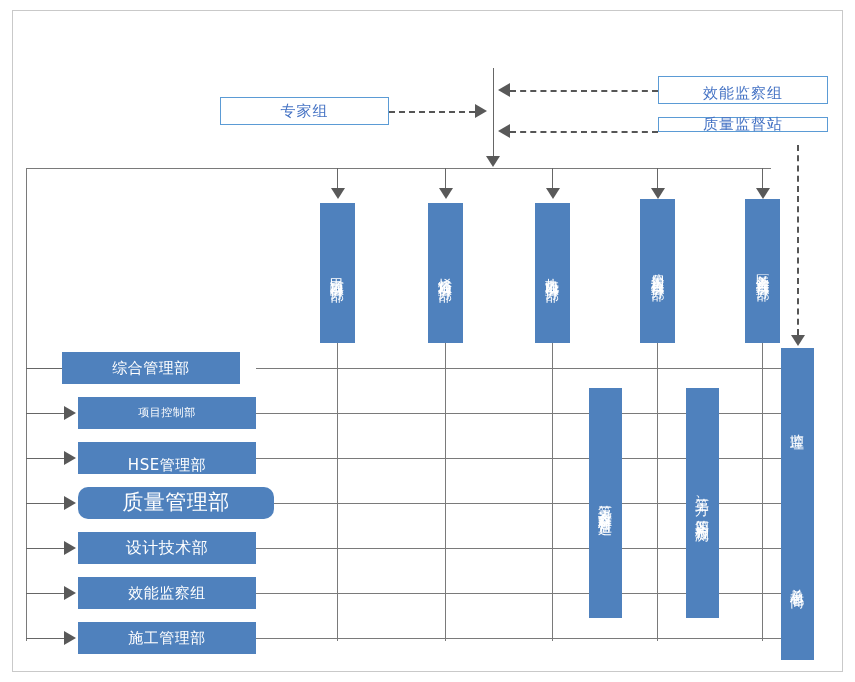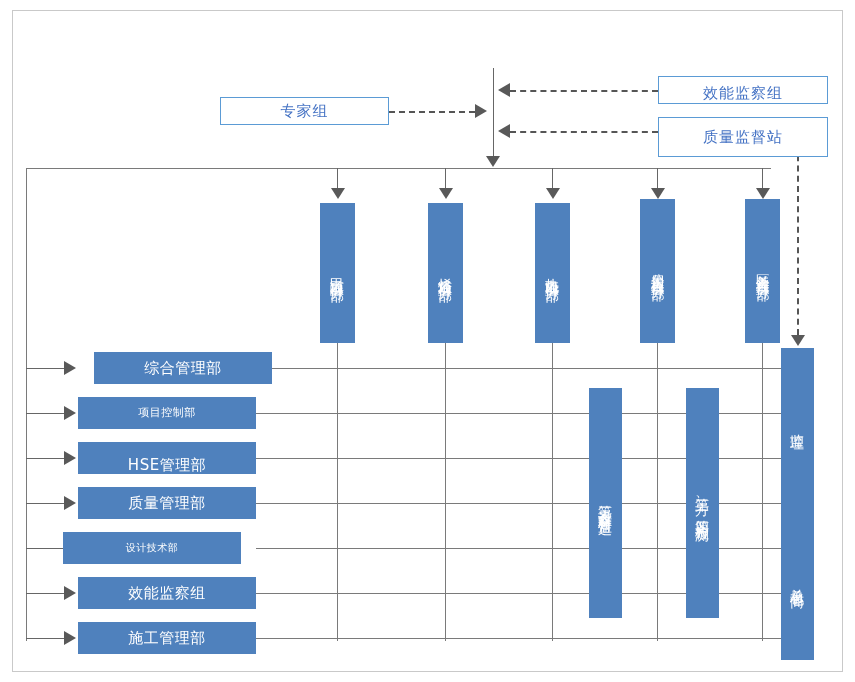--- a/index.html
+++ b/index.html
@@ -90,21 +90,21 @@
   </div>
   <div class="ln-h-d" style="left:389px;top:111px;width:86px;"></div>
   <div class="ar ar-right" style="left:475px;top:104px;"></div>
 
   <div class="node-outline" style="left:658px;top:76px;width:170px;height:28px;align-items:flex-end;">
     <span>效能监察组</span>
   </div>
   <div class="ln-h-d" style="left:510px;top:90px;width:148px;"></div>
   <div class="ar ar-left" style="left:498px;top:83px;"></div>
 
-  <div class="node-outline" style="left:658px;top:117px;width:170px;height:40px;">
+  <div class="node-outline" style="left:658px;top:117px;width:170px;height:15px;">
     <span>质量监督站</span>
   </div>
   <div class="ln-h-d" style="left:510px;top:131px;width:148px;"></div>
   <div class="ar ar-left" style="left:498px;top:124px;"></div>
 
   <div class="ln-v-d" style="left:797px;top:145px;height:190px;"></div>
   <div class="ar ar-down" style="left:791px;top:335px;"></div>
 
   <div class="frame-line" style="left:26px;top:168px;width:745px;"></div>
 
@@ -140,49 +140,49 @@
 
   <div class="ln-v" style="left:762px;top:168px;height:20px;"></div>
   <div class="ar ar-down" style="left:756px;top:188px;"></div>
   <div class="node vert" style="left:745px;top:199px;width:35px;height:144px;font-size:13.5px;">
     <span>区外工程项目分部</span>
   </div>
   <div class="frame-vline" style="left:762px;top:343px;height:298px;"></div>
 
   <div class="ln-h" style="left:26px;top:368px;width:40px;"></div>
   <div class="ar ar-right" style="left:64px;top:361px;"></div>
-  <div class="node" style="left:94px;top:352px;width:178px;height:32px;font-size:15px;">
+  <div class="node" style="left:62px;top:352px;width:178px;height:32px;font-size:15px;">
     <span>综合管理部</span>
   </div>
   <div class="frame-line" style="left:256px;top:368px;width:541px;"></div>
 
   <div class="ln-h" style="left:26px;top:413px;width:40px;"></div>
   <div class="ar ar-right" style="left:64px;top:406px;"></div>
   <div class="node" style="left:78px;top:397px;width:178px;height:32px;font-size:11px;">
     <span>项目控制部</span>
   </div>
   <div class="frame-line" style="left:256px;top:413px;width:541px;"></div>
 
   <div class="ln-h" style="left:26px;top:458px;width:40px;"></div>
   <div class="ar ar-right" style="left:64px;top:451px;"></div>
   <div class="node" style="left:78px;top:442px;width:178px;height:32px;font-size:15px;align-items:flex-end;">
     <span>HSE管理部</span>
   </div>
   <div class="frame-line" style="left:256px;top:458px;width:541px;"></div>
 
   <div class="ln-h" style="left:26px;top:503px;width:40px;"></div>
   <div class="ar ar-right" style="left:64px;top:496px;"></div>
-  <div class="node" style="left:78px;top:487px;width:178px;height:32px;font-size:15px;">
+  <div class="node" style="left:78px;top:487px;width:196px;height:32px;font-size:21px;border-radius:10px;">
     <span>质量管理部</span>
   </div>
   <div class="frame-line" style="left:256px;top:503px;width:541px;"></div>
 
   <div class="ln-h" style="left:26px;top:548px;width:40px;"></div>
   <div class="ar ar-right" style="left:64px;top:541px;"></div>
-  <div class="node" style="left:63px;top:532px;width:178px;height:32px;font-size:10px;">
+  <div class="node" style="left:78px;top:532px;width:178px;height:32px;font-size:16px;">
     <span>设计技术部</span>
   </div>
   <div class="frame-line" style="left:256px;top:548px;width:541px;"></div>
 
   <div class="ln-h" style="left:26px;top:593px;width:40px;"></div>
   <div class="ar ar-right" style="left:64px;top:586px;"></div>
   <div class="node" style="left:78px;top:577px;width:178px;height:32px;font-size:15px;">
     <span>效能监察组</span>
   </div>
   <div class="frame-line" style="left:256px;top:593px;width:541px;"></div>

